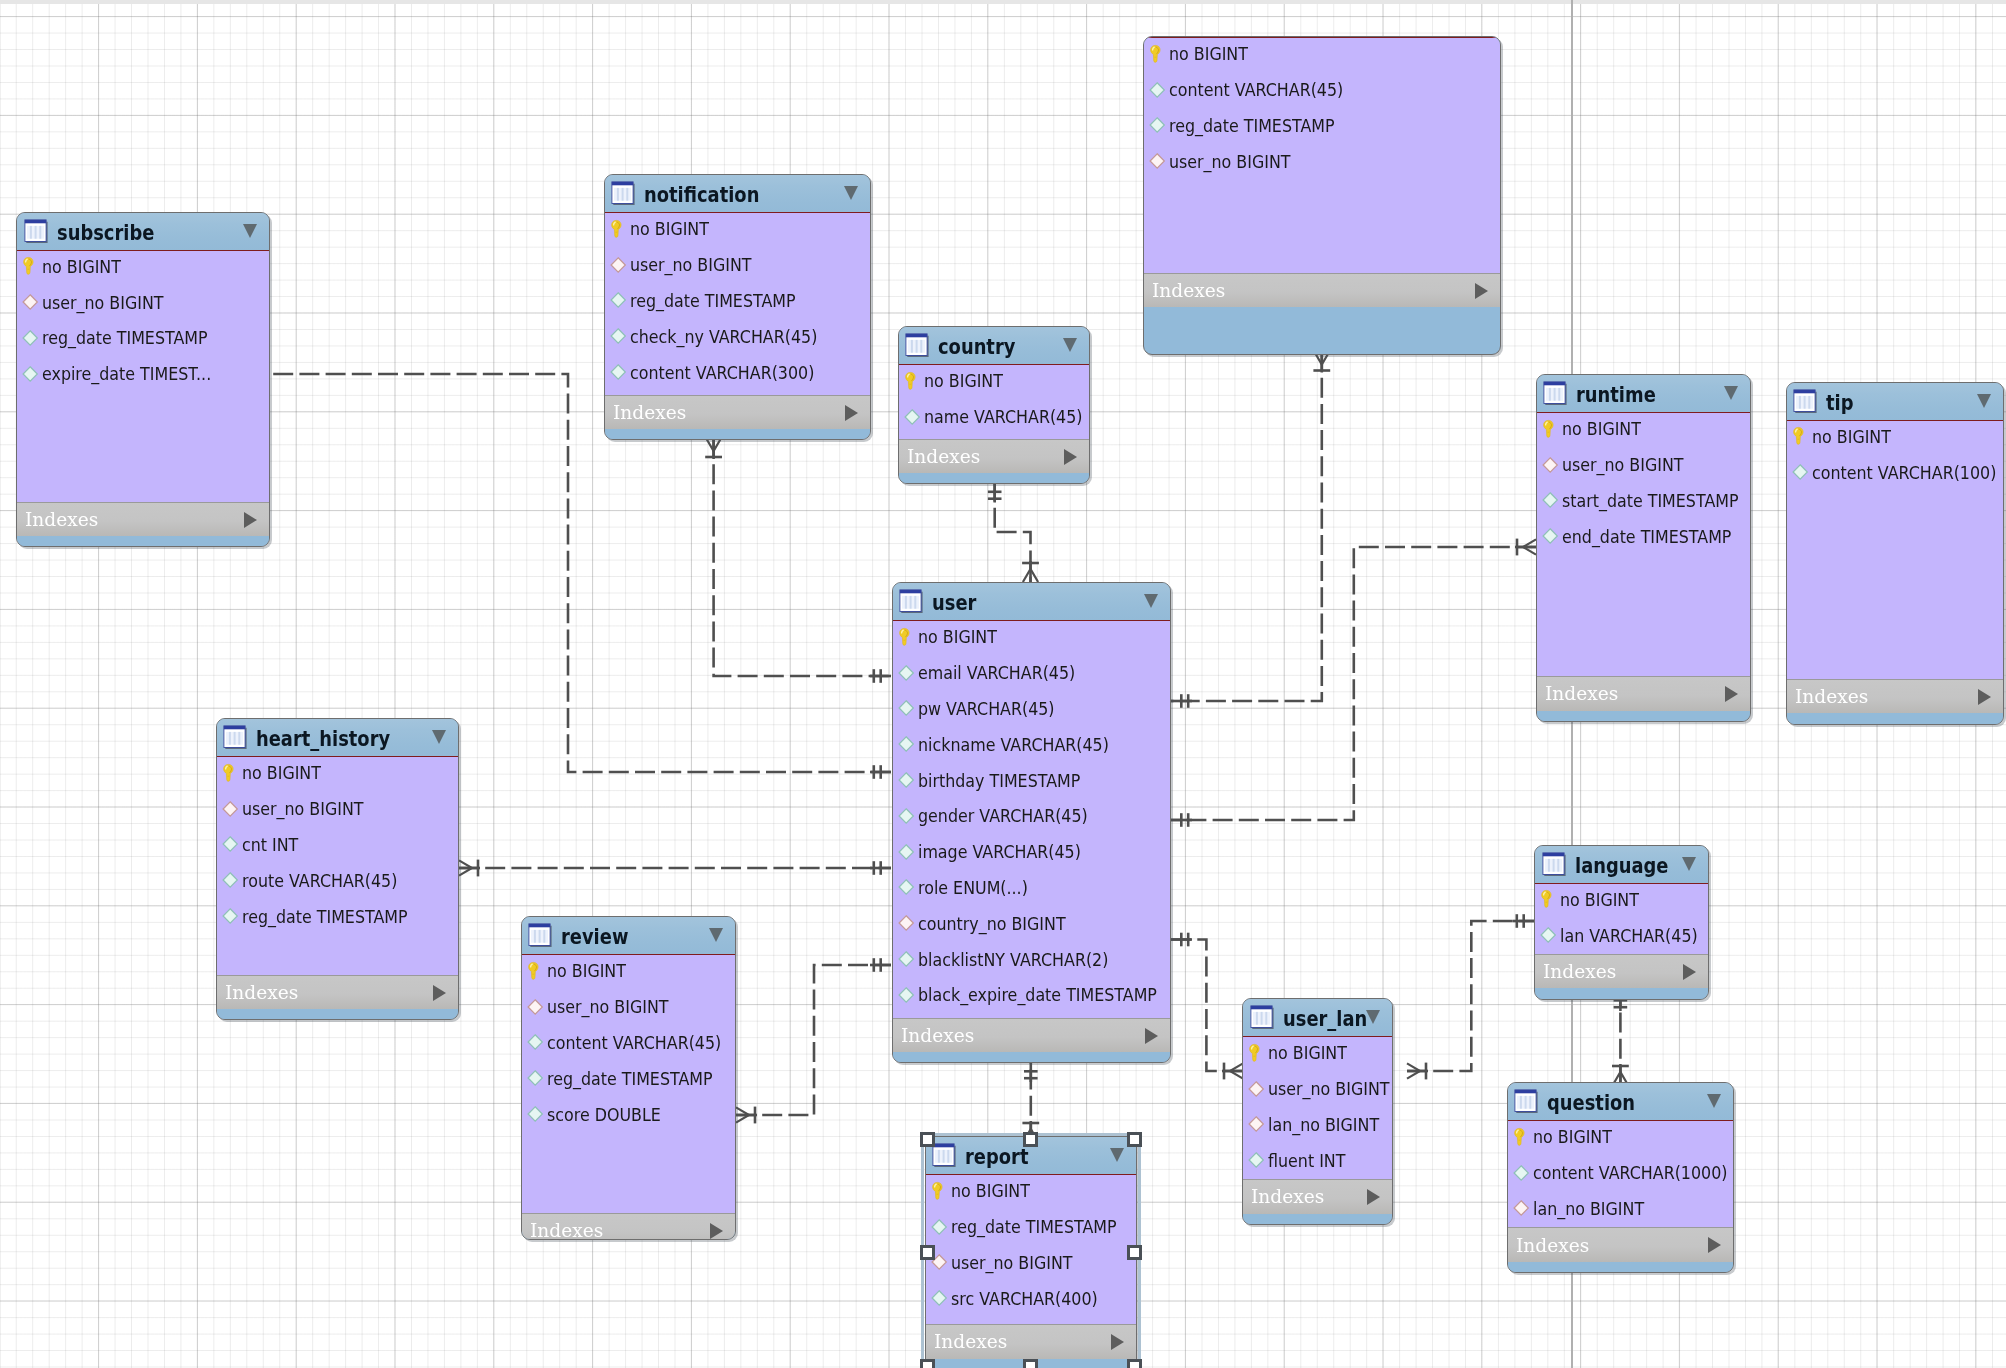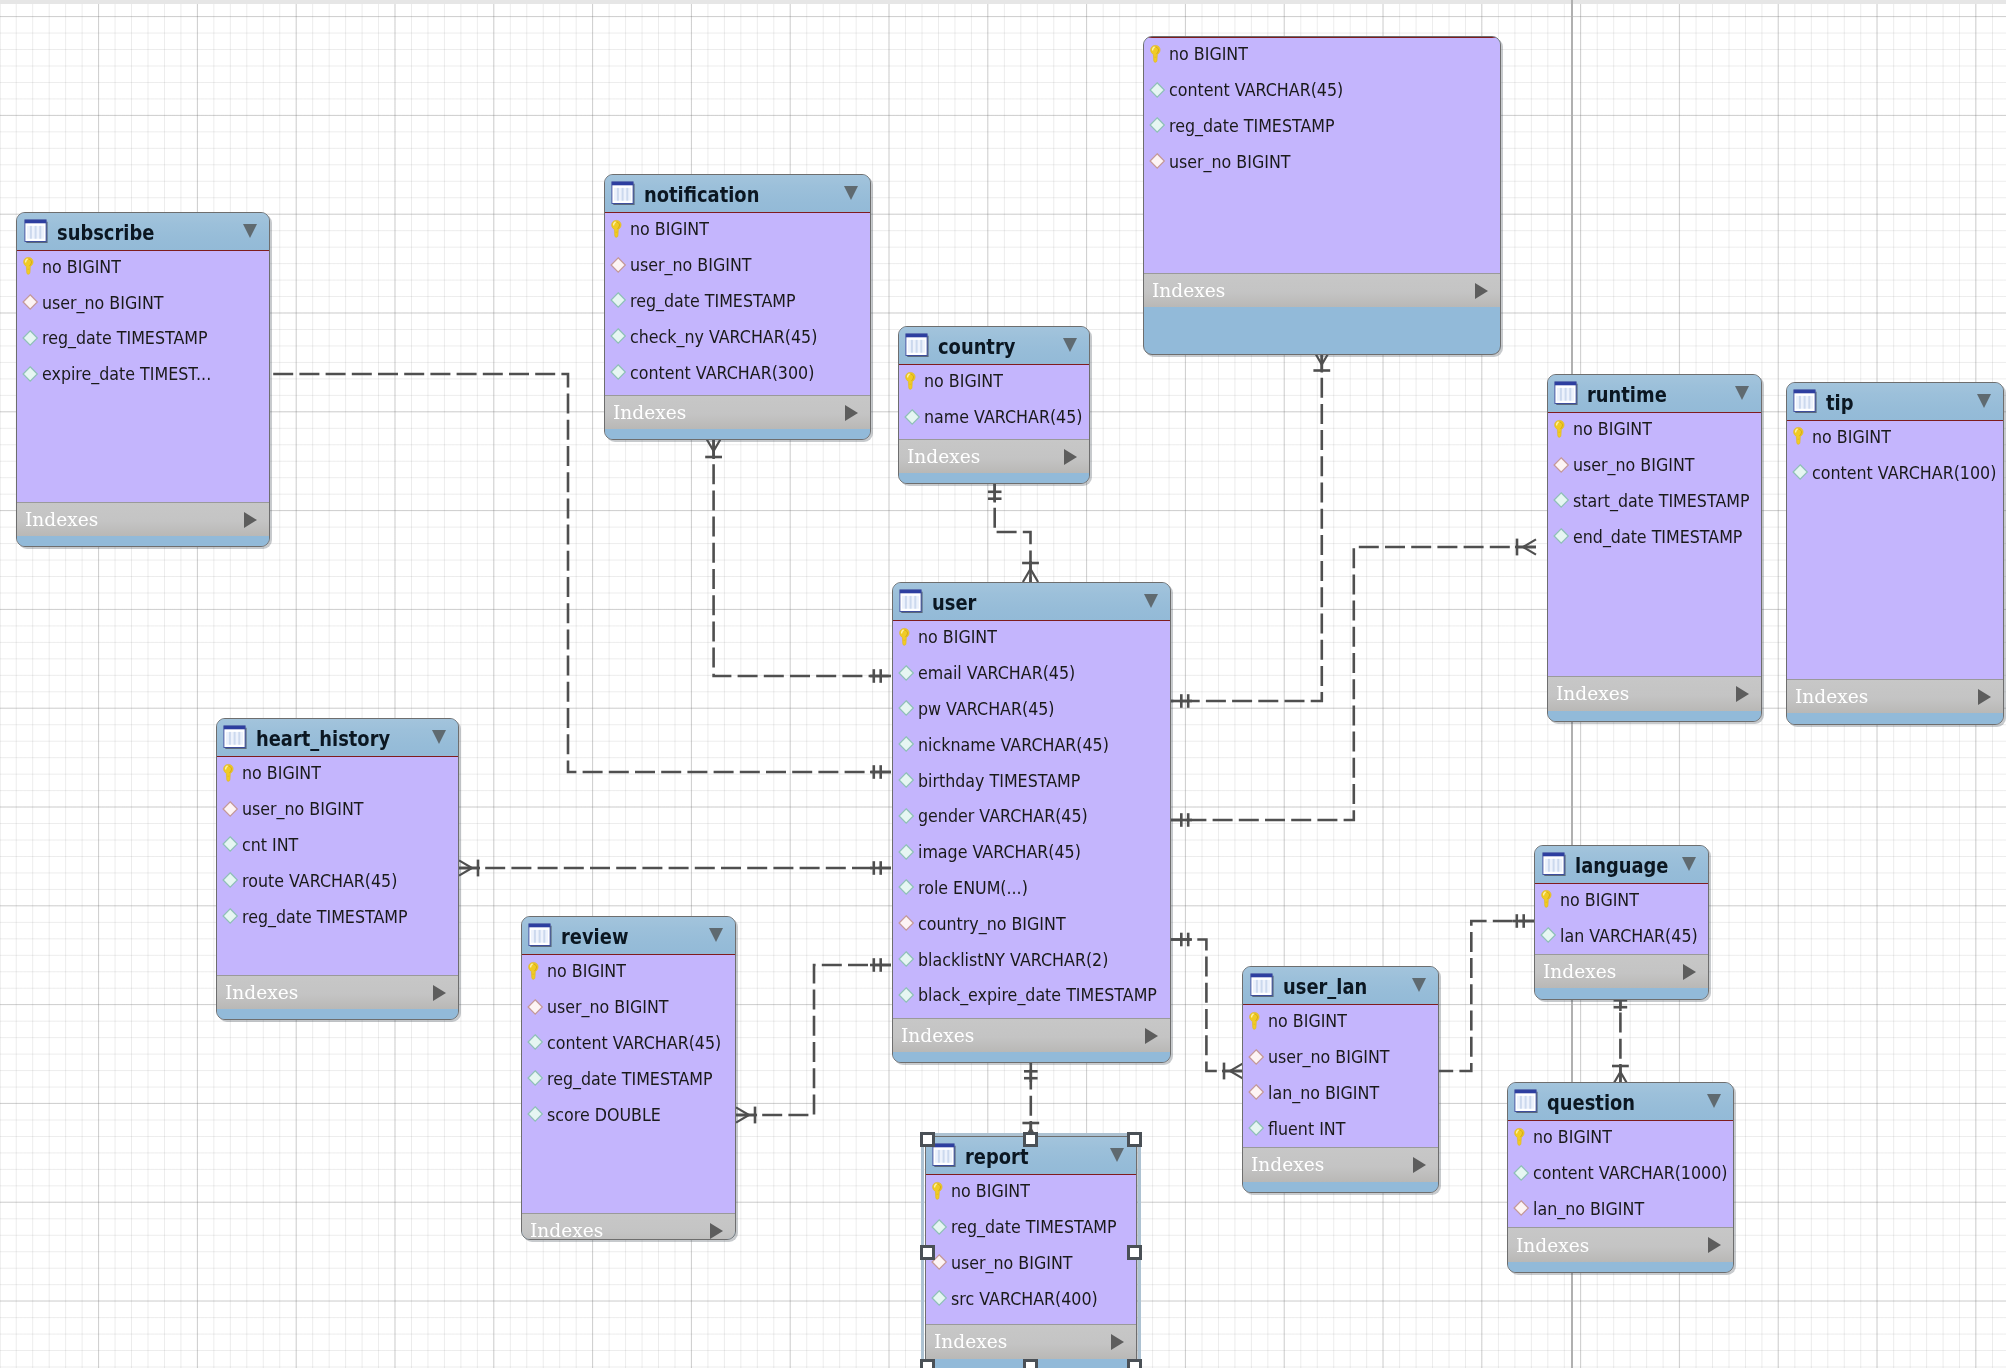--- a/index.html
+++ b/index.html
@@ -389,21 +389,21 @@
               <span class="lbl">name VARCHAR(45)</span>
             </div>
           </div>
           <div class="idxbar">
             <span class="itxt">Indexes</span>
             <span class="arr"></span>
           </div>
           <div class="foot"></div>
         </div>
       </div>
-      <div class="tbl" style="left: 1535.5px; top: 374px; width: 215.5px; height: 347.6px; margin-left: 11px;">
+      <div class="tbl" style="left: 1535.5px; top: 374px; width: 215.5px; height: 347.6px;">
         <div class="shadow"></div>
         <div class="frame">
           <div class="hdr">
             <span class="ticon"><svg width="24" height="24" viewBox="0 0 24 24">
                 <rect x="0.8" y="0.8" width="21.4" height="21.8" fill="#ffffff"></rect>
                 <rect x="0.8" y="0.8" width="21.4" height="3.5" fill="#2d3ea0"></rect>
                 <rect x="3.0" y="6.9" width="17.0" height="12.8" fill="#edf2fc"></rect>
                 <rect x="5.9" y="6.9" width="2.0" height="12.8" fill="#ccd9ee"></rect>
                 <rect x="10.6" y="6.9" width="2.0" height="12.8" fill="#ccd9ee"></rect>
                 <rect x="15.3" y="6.9" width="2.0" height="12.8" fill="#ccd9ee"></rect>
@@ -696,21 +696,21 @@
               <span class="lbl">score DOUBLE</span>
             </div>
           </div>
           <div class="idxbar">
             <span class="itxt">Indexes</span>
             <span class="arr"></span>
           </div>
           <div class="foot"></div>
         </div>
       </div>
-      <div class="tbl" style="left: 1242px; top: 966px; width: 197px; height: 226.6px; text-decoration: underline;">
+      <div class="tbl" style="left: 1242px; top: 998px; width: 151px; height: 226.6px; text-decoration: underline;">
         <div class="shadow"></div>
         <div class="frame">
           <div class="hdr">
             <span class="ticon"><svg width="24" height="24" viewBox="0 0 24 24">
                 <rect x="0.8" y="0.8" width="21.4" height="21.8" fill="#ffffff"></rect>
                 <rect x="0.8" y="0.8" width="21.4" height="3.5" fill="#2d3ea0"></rect>
                 <rect x="3.0" y="6.9" width="17.0" height="12.8" fill="#edf2fc"></rect>
                 <rect x="5.9" y="6.9" width="2.0" height="12.8" fill="#ccd9ee"></rect>
                 <rect x="10.6" y="6.9" width="2.0" height="12.8" fill="#ccd9ee"></rect>
                 <rect x="15.3" y="6.9" width="2.0" height="12.8" fill="#ccd9ee"></rect>

